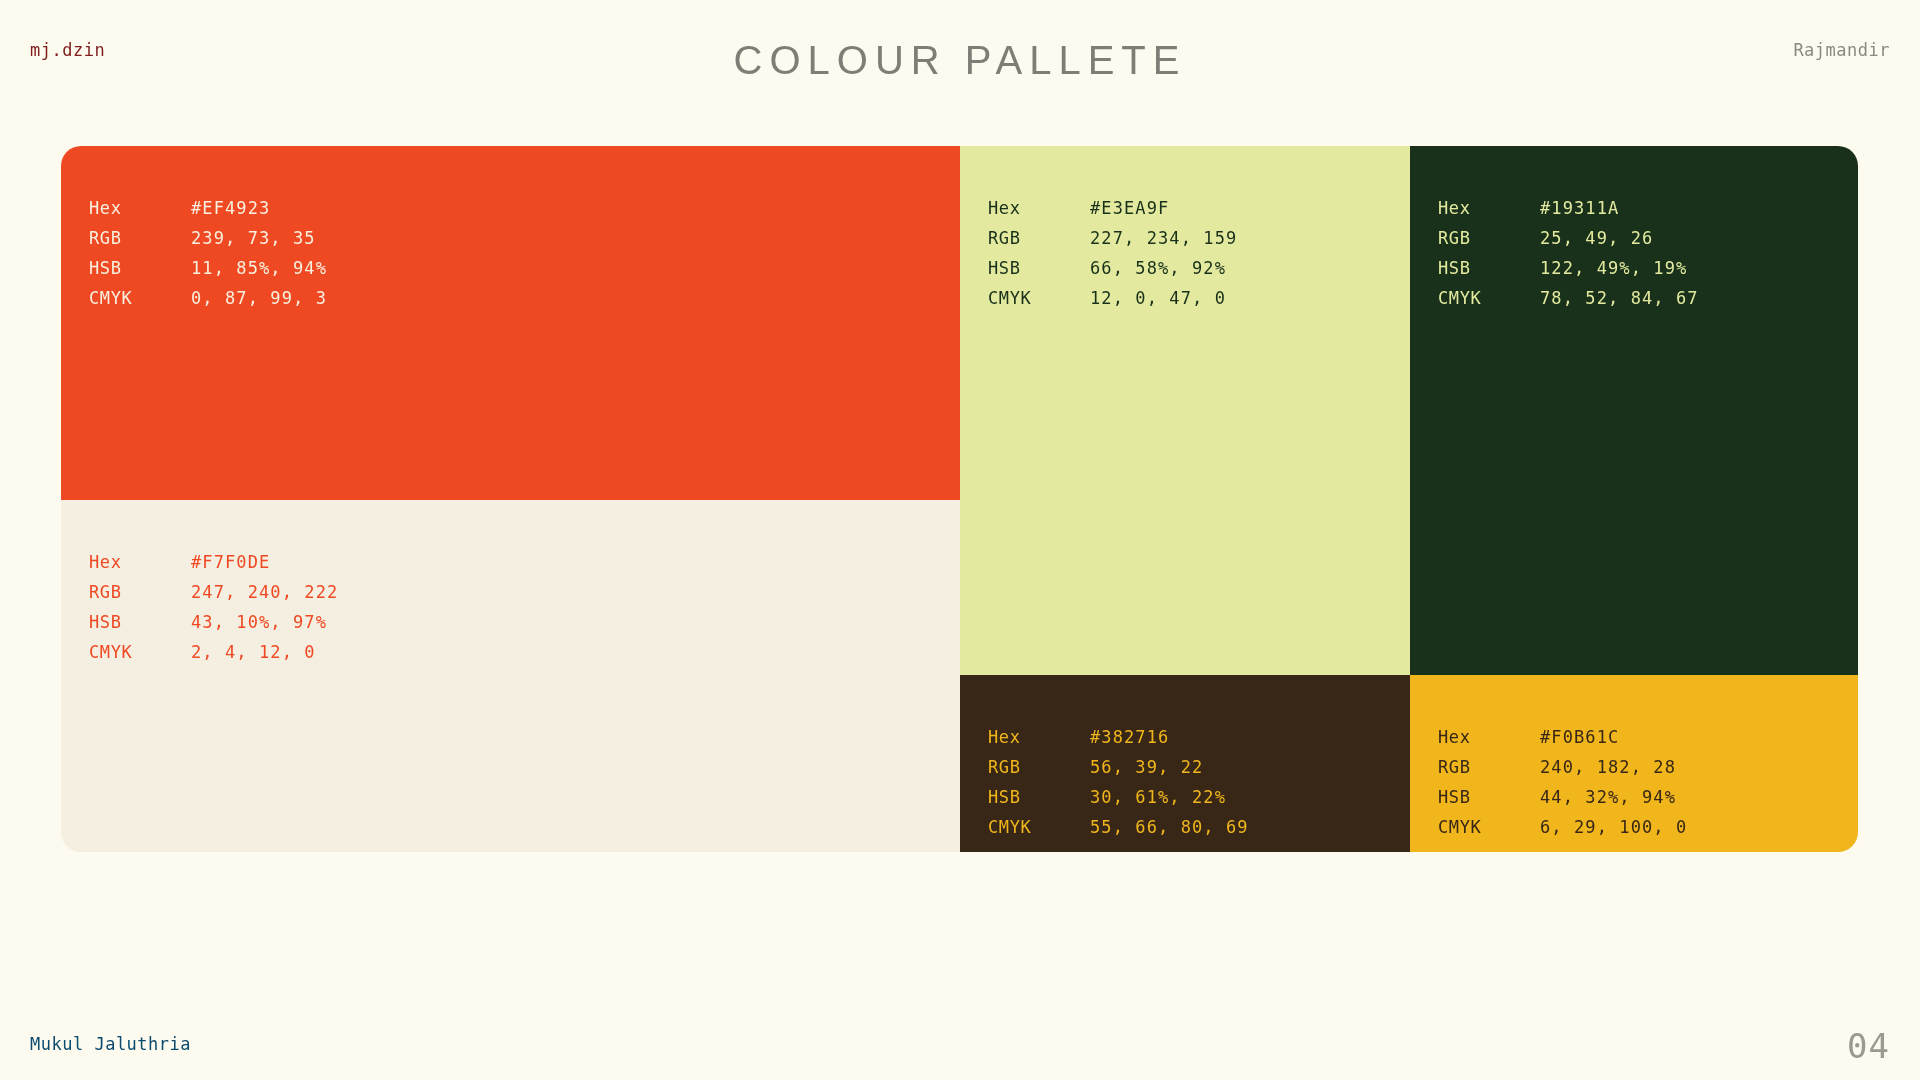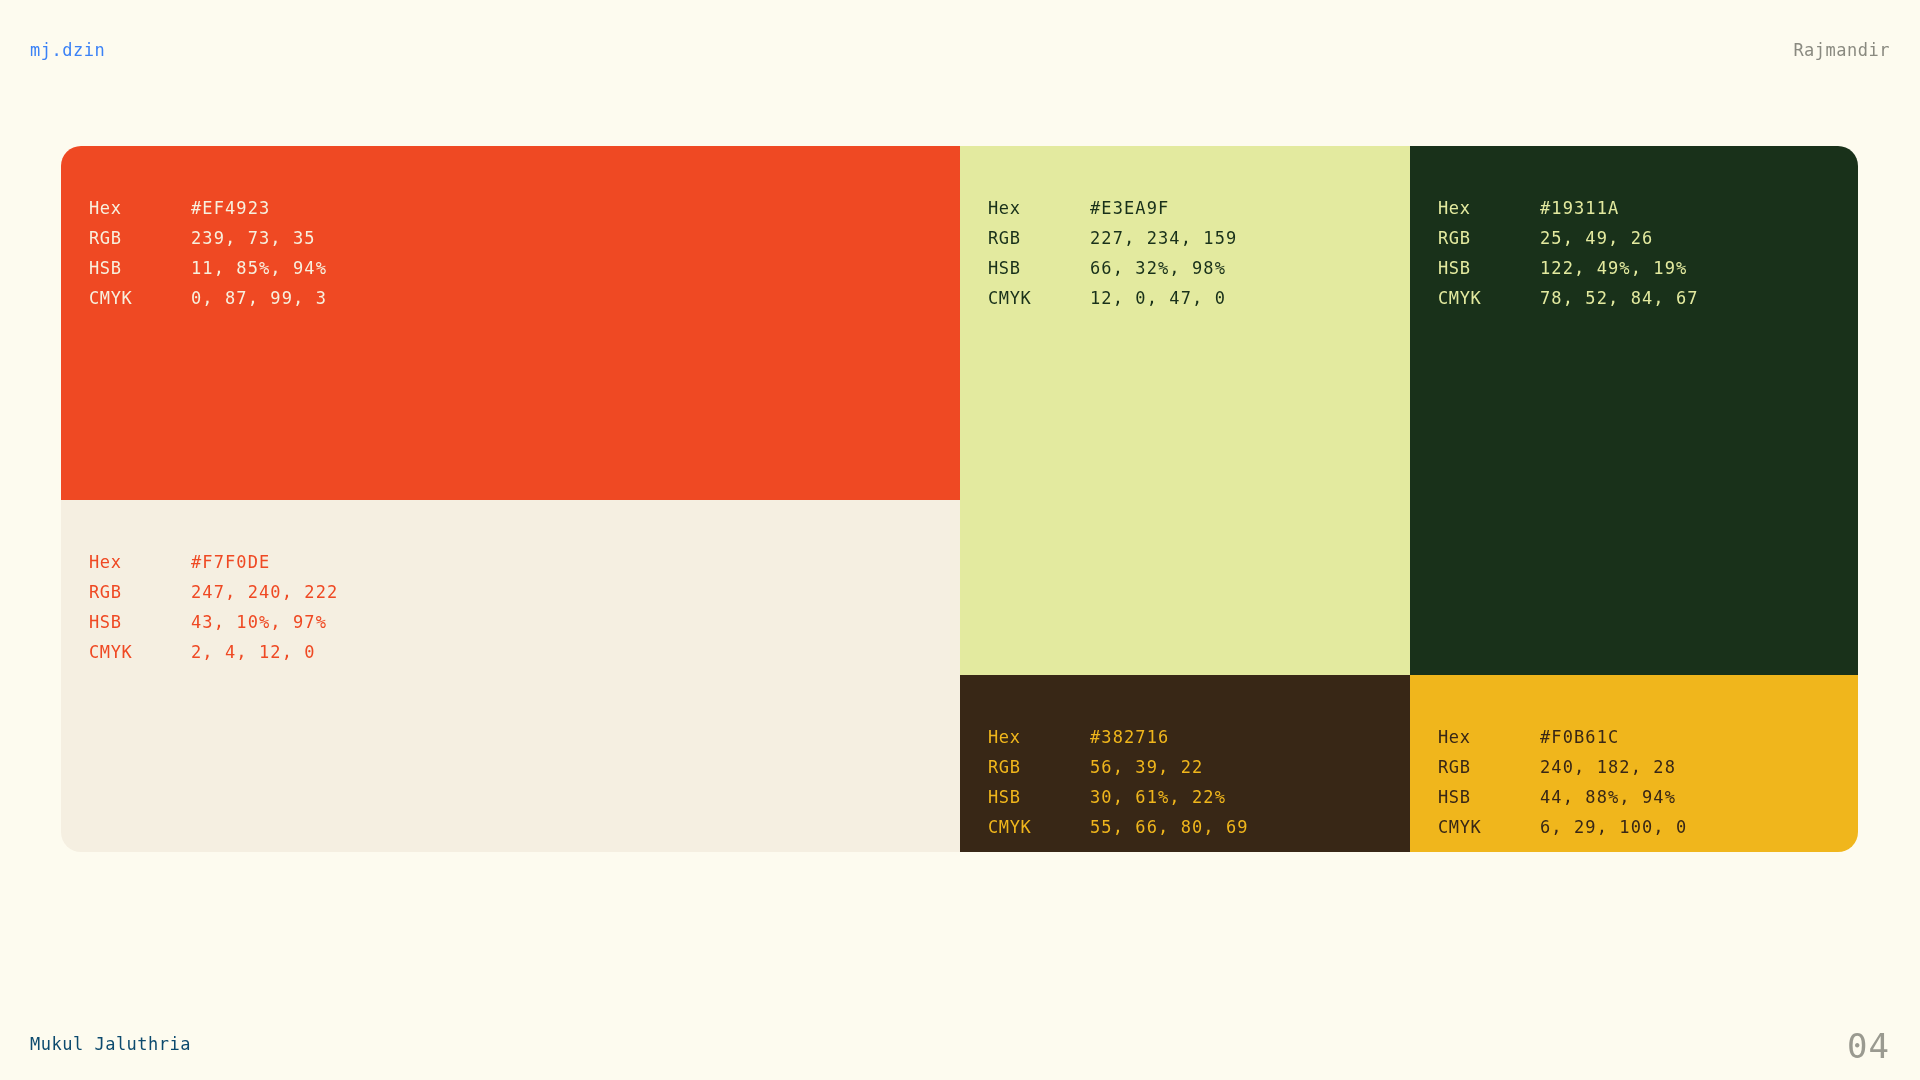--- a/index.html
+++ b/index.html
@@ -23,21 +23,21 @@
     width: 1920px;
     height: 110px;
   }
 
   .brand-left {
     position: absolute;
     left: 30px;
     top: 40px;
     font-size: 17px;
     letter-spacing: 0.5px;
-    color: #3b82f6;
+    color: #7f1d1d;
     font-family: "DejaVu Sans Mono", "Liberation Mono", monospace;
   }
 
   .brand-right {
     position: absolute;
     right: 30px;
     top: 40px;
     font-size: 17px;
     letter-spacing: 0.5px;
     color: #8A8A80;
@@ -139,20 +139,21 @@
     color: #9A9A90;
     font-family: "DejaVu Sans Mono", "Liberation Mono", monospace;
     margin-top: 48px;
   }
 </style>
 </head>
 <body>
 
 <div class="header">
   <div class="brand-left">mj.dzin</div>
+  <div class="deck-title">COLOUR PALLETE</div>
   <div class="brand-right">Rajmandir</div>
 </div>
 
 <div class="board">
 
   <div class="col col-left">
 
     <div class="swatch sw-red" style="background:#EF4923;color:#F7F0DE;">
       <div class="spec">
         <div class="spec-row">
@@ -204,21 +205,21 @@
         <div class="spec-row">
           <span class="spec-key">Hex</span>
           <span class="spec-val">#E3EA9F</span>
         </div>
         <div class="spec-row">
           <span class="spec-key">RGB</span>
           <span class="spec-val">227, 234, 159</span>
         </div>
         <div class="spec-row">
           <span class="spec-key">HSB</span>
-          <span class="spec-val">66, 32%, 98%</span>
+          <span class="spec-val">66, 58%, 92%</span>
         </div>
         <div class="spec-row">
           <span class="spec-key">CMYK</span>
           <span class="spec-val">12, 0, 47, 0</span>
         </div>
       </div>
     </div>
 
     <div class="swatch sw-brown" style="background:#382716;color:#F0B61C;">
       <div class="spec">
@@ -271,21 +272,21 @@
         <div class="spec-row">
           <span class="spec-key">Hex</span>
           <span class="spec-val">#F0B61C</span>
         </div>
         <div class="spec-row">
           <span class="spec-key">RGB</span>
           <span class="spec-val">240, 182, 28</span>
         </div>
         <div class="spec-row">
           <span class="spec-key">HSB</span>
-          <span class="spec-val">44, 88%, 94%</span>
+          <span class="spec-val">44, 32%, 94%</span>
         </div>
         <div class="spec-row">
           <span class="spec-key">CMYK</span>
           <span class="spec-val">6, 29, 100, 0</span>
         </div>
       </div>
     </div>
 
   </div>
 

